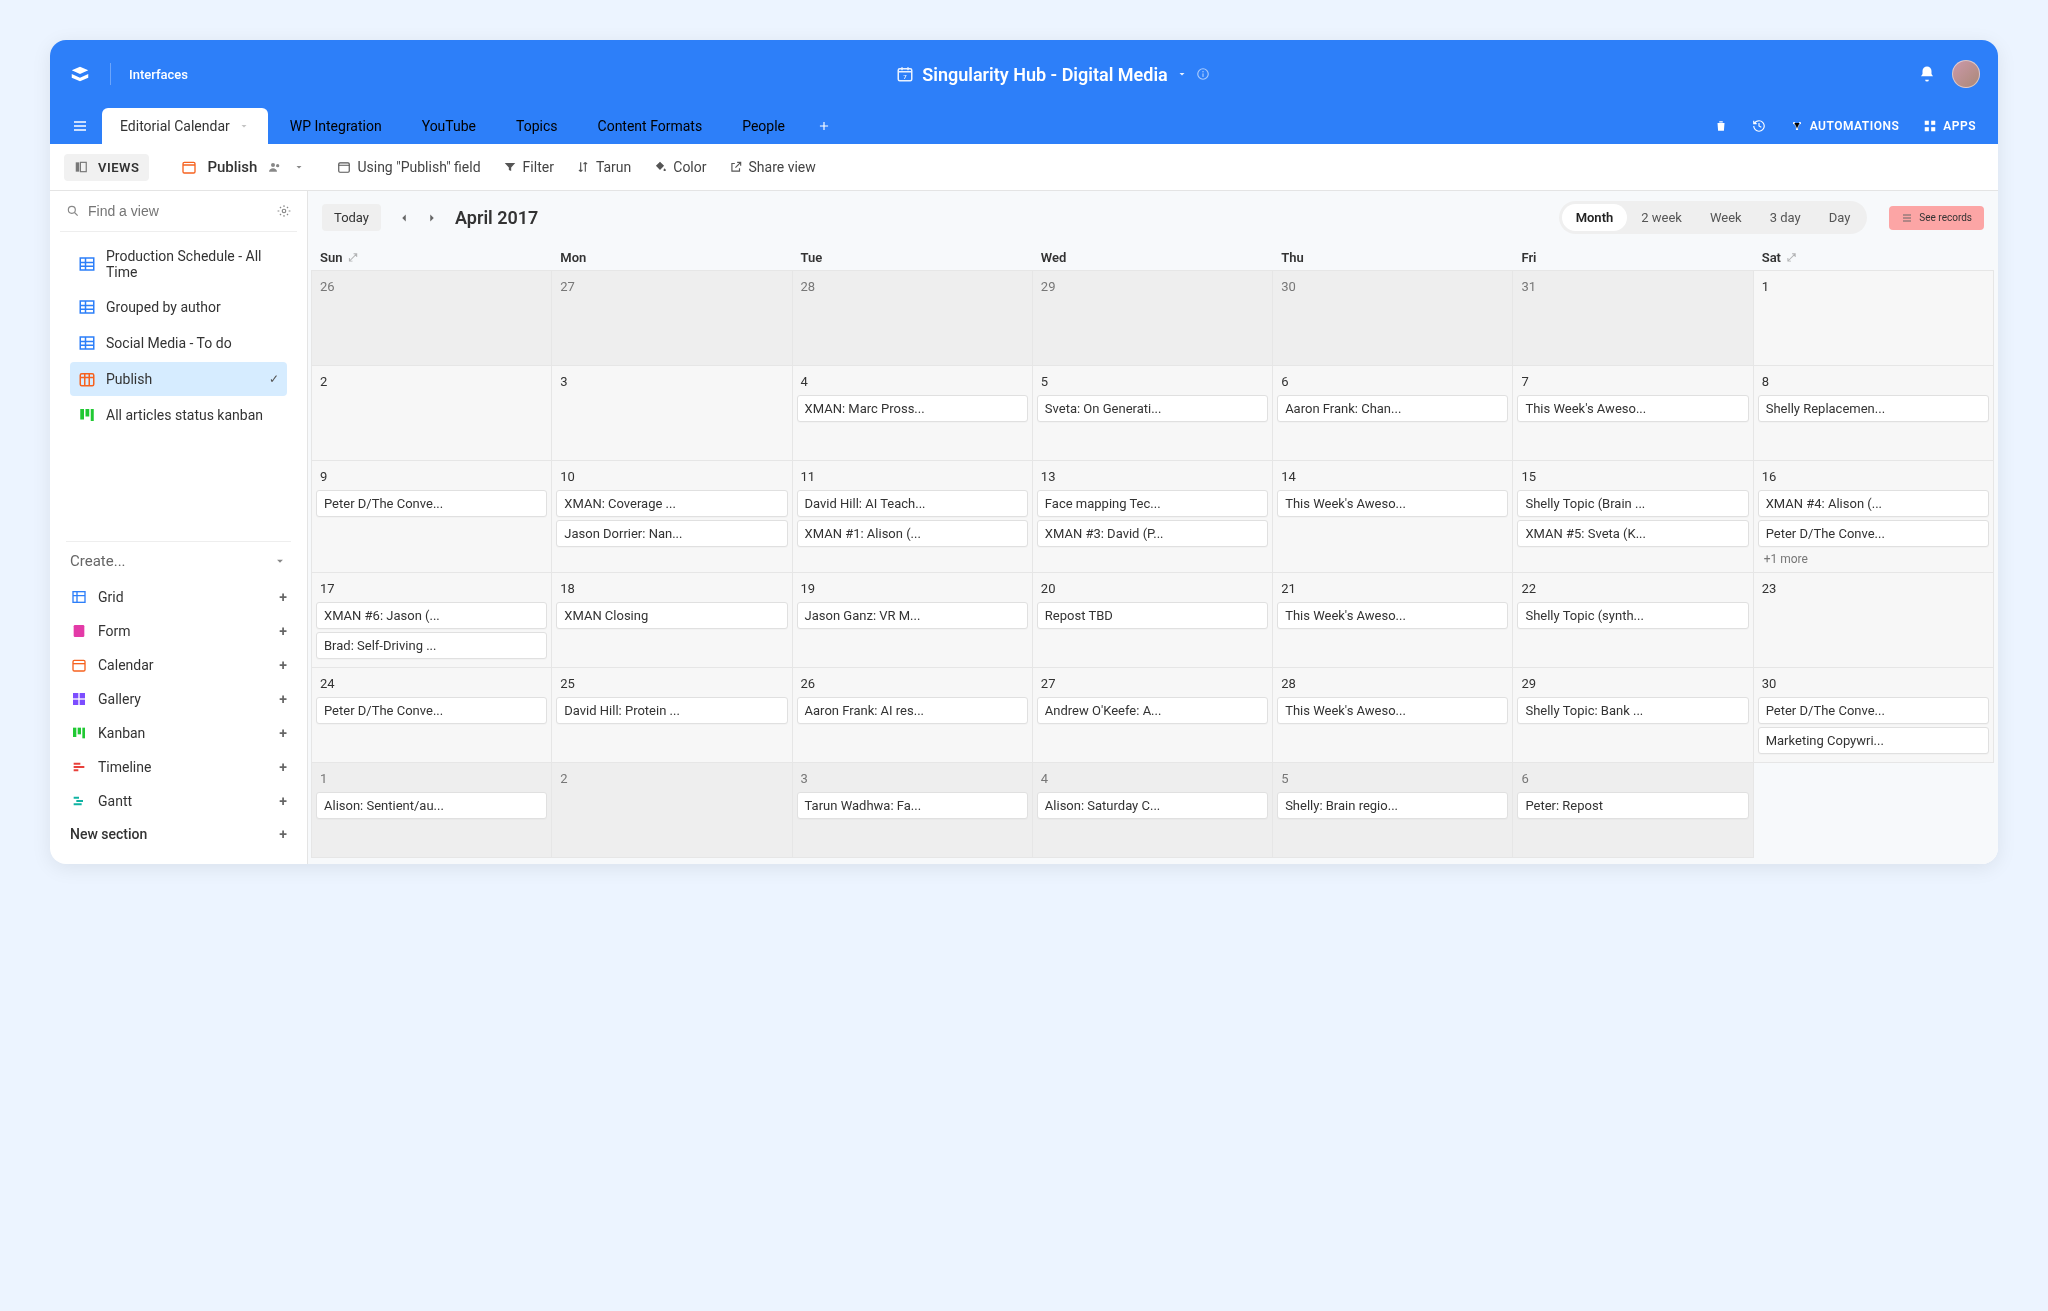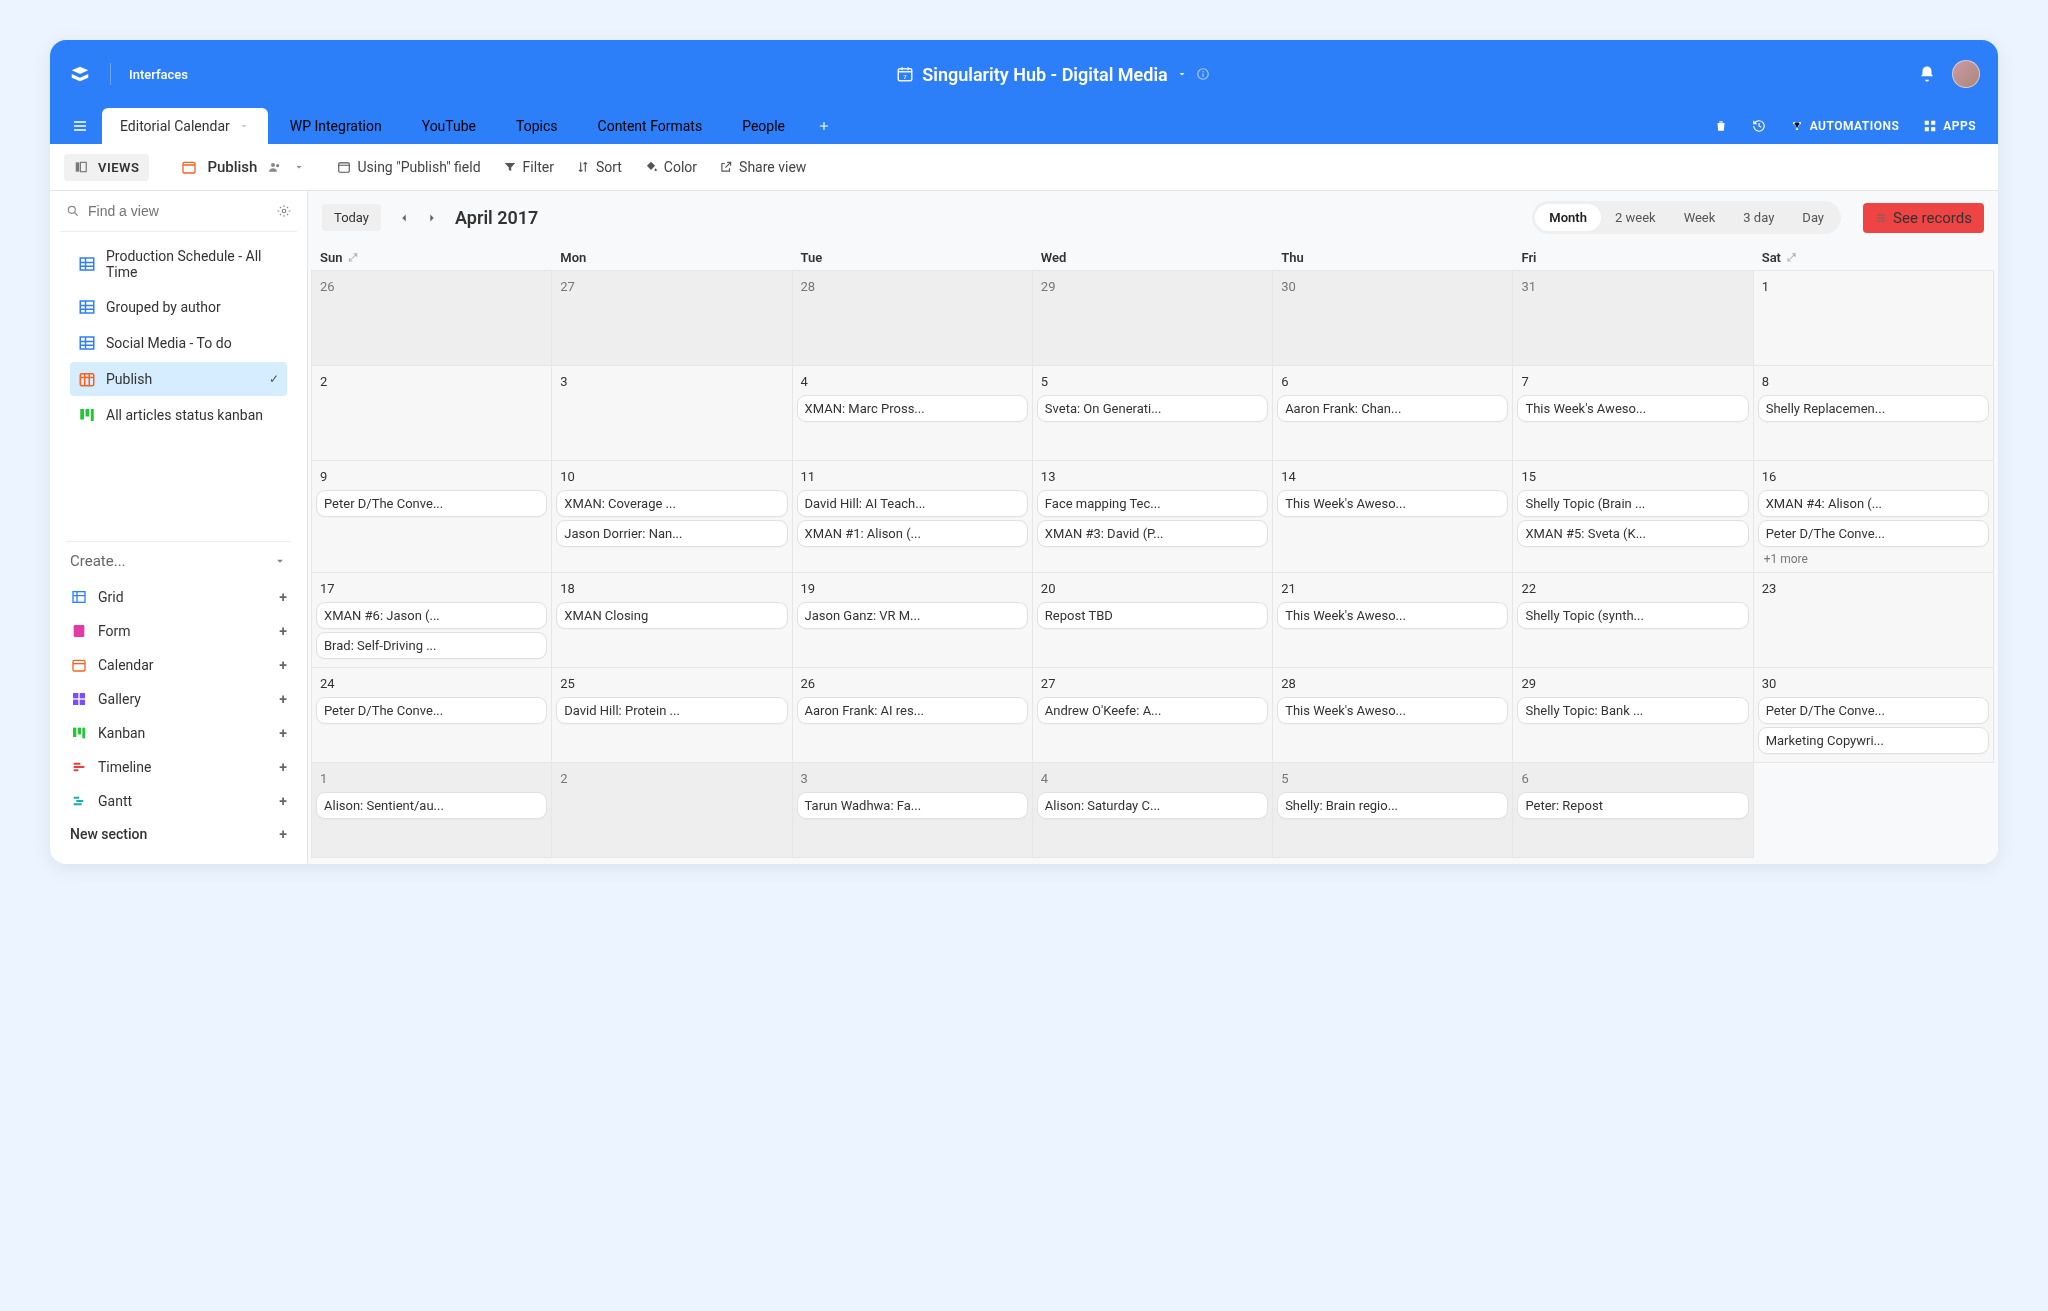--- a/index.html
+++ b/index.html
@@ -41,31 +41,31 @@
   .create-item .plus{margin-left:auto; color:#666; font-weight:600;}
   .calwrap{flex:1; background:#f7f9fb; display:flex; flex-direction:column;}
   .calhead{display:flex; align-items:center; gap:10px; padding:10px 14px;}
   .today{background:#efefef; border-radius:4px; padding:6px 12px; font-size:13px;}
   .nav-ar{display:flex; gap:2px;}
   .nav-ar button{background:none;border:none;padding:4px 6px; color:#555;}
   .monthlabel{font-size:18px; font-weight:600;}
   .range-seg{margin-left:auto; display:flex; background:#efefef; border-radius:18px; padding:3px;}
   .range-seg .seg{padding:6px 14px; font-size:13px; color:#555; border-radius:16px; cursor:pointer;}
   .range-seg .seg.active{background:#fff; font-weight:600; color:#222;}
-  .see-rec{background:#ef4444; border-radius:4px; padding:6px 12px; margin-left:12px; font-size:15px; display:flex; align-items:center; gap:6px;}
+  .see-rec{background:#fca5a5; border-radius:4px; padding:6px 12px; margin-left:12px; font-size:10px; display:flex; align-items:center; gap:6px;}
   .dow-row{display:grid; grid-template-columns:repeat(7,1fr); padding:0 4px;}
   .dow{font-size:13px; font-weight:600; padding:6px 8px; color:#333; display:flex; gap:6px; align-items:center;}
   .dow .exp{opacity:.35; font-size:11px;}
   .grid{display:grid; grid-template-columns:repeat(7,1fr); grid-auto-rows:minmax(95px,auto); gap:0; padding:0 4px 6px 4px;}
   .cell{border:1px solid #e6e6e6; background:#f3f3f3; padding:4px 4px 4px 4px; margin-left:-1px; margin-top:-1px;}
   .cell.in{background:#eee;}
   .cell.curr{background:#f7f7f7;}
   .daynum{font-size:13px; color:#777; padding:4px 4px 6px 4px;}
   .cell.curr .daynum{color:#333;}
-  .ev{background:#fff; border:1px solid #e0e0e0; border-radius:9px; padding:5px 7px; font-size:13px; color:#333; margin-bottom:3px; white-space:nowrap; overflow:hidden; text-overflow:ellipsis; box-shadow:0 1px 0 rgba(0,0,0,.02);}
+  .ev{background:#fff; border:1px solid #e0e0e0; border-radius:3px; padding:5px 7px; font-size:13px; color:#333; margin-bottom:3px; white-space:nowrap; overflow:hidden; text-overflow:ellipsis; box-shadow:0 1px 0 rgba(0,0,0,.02);}
   .more{font-size:12px; color:#777; padding:2px 6px;}
   svg{display:block;}
 </style>
 </head>
 <body>
 
 <div class="window">
 
   <div class="headerbar">
     <span class="logo">
@@ -187,21 +187,21 @@
     <span class="tbtn">
         <svg width="14" height="14" viewBox="0 0 24 24">
           <path fill="#555" d="M3 5h18l-7 8v6l-4-2v-4L3 5z"></path>
         </svg>
         <span>Filter</span>
       </span>
     <span class="tbtn">
         <svg width="14" height="14" viewBox="0 0 24 24">
           <path stroke="#555" stroke-width="2" d="M8 4v16m0 0l-3-3m3 3l3-3M16 20V4m0 0l-3 3m3-3l3 3"></path>
         </svg>
-        <span>Sort</span>
+        <span>Tarun</span>
       </span>
     <span class="tbtn">
         <svg width="14" height="14" viewBox="0 0 24 24">
           <path fill="#555" d="M12 3l7 7-7 7-7-7 7-7zm6 14a2 2 0 104 0c0-1-2-3-2-3s-2 2-2 3z"></path>
         </svg>
         <span>Color</span>
       </span>
     <span class="tbtn">
         <svg width="14" height="14" viewBox="0 0 24 24">
           <path fill="none" stroke="#555" stroke-width="2" d="M14 4h6v6M20 4l-9 9M18 14v5H5V6h5"></path>

